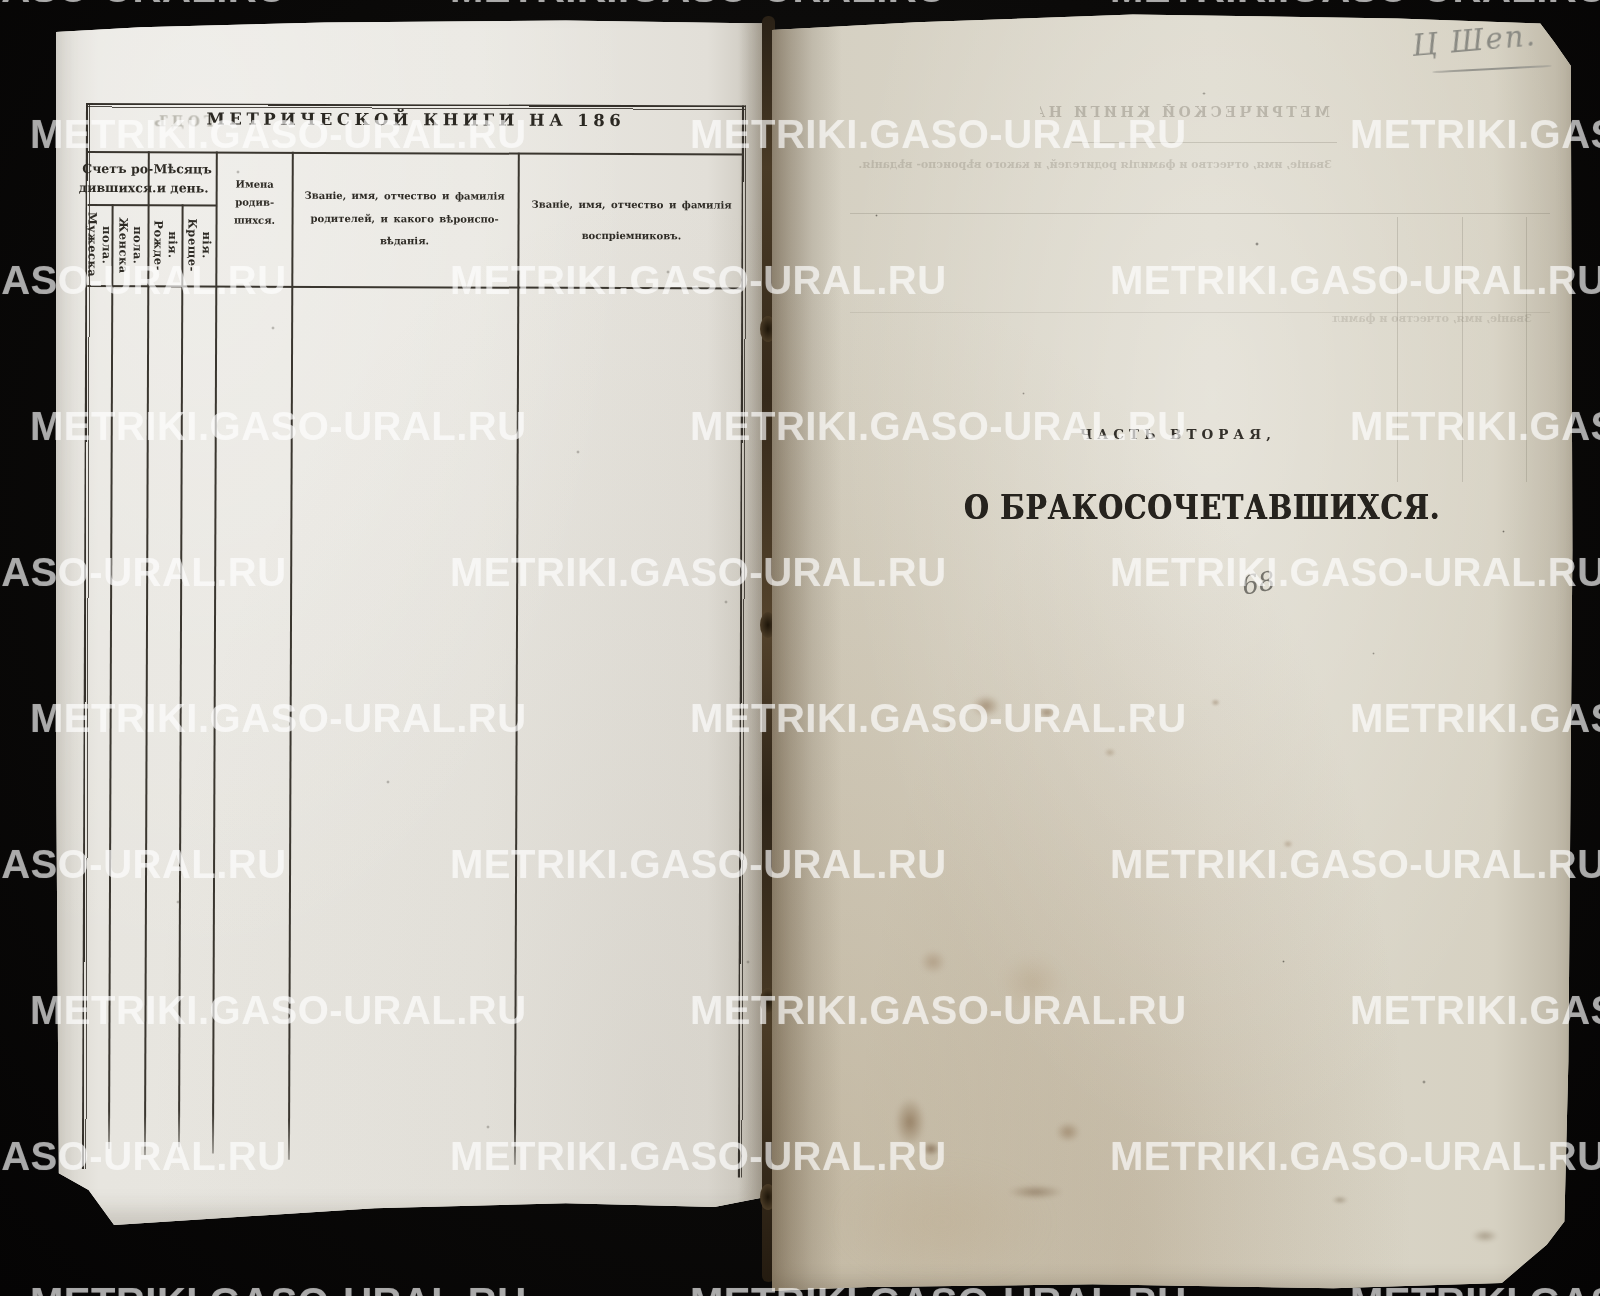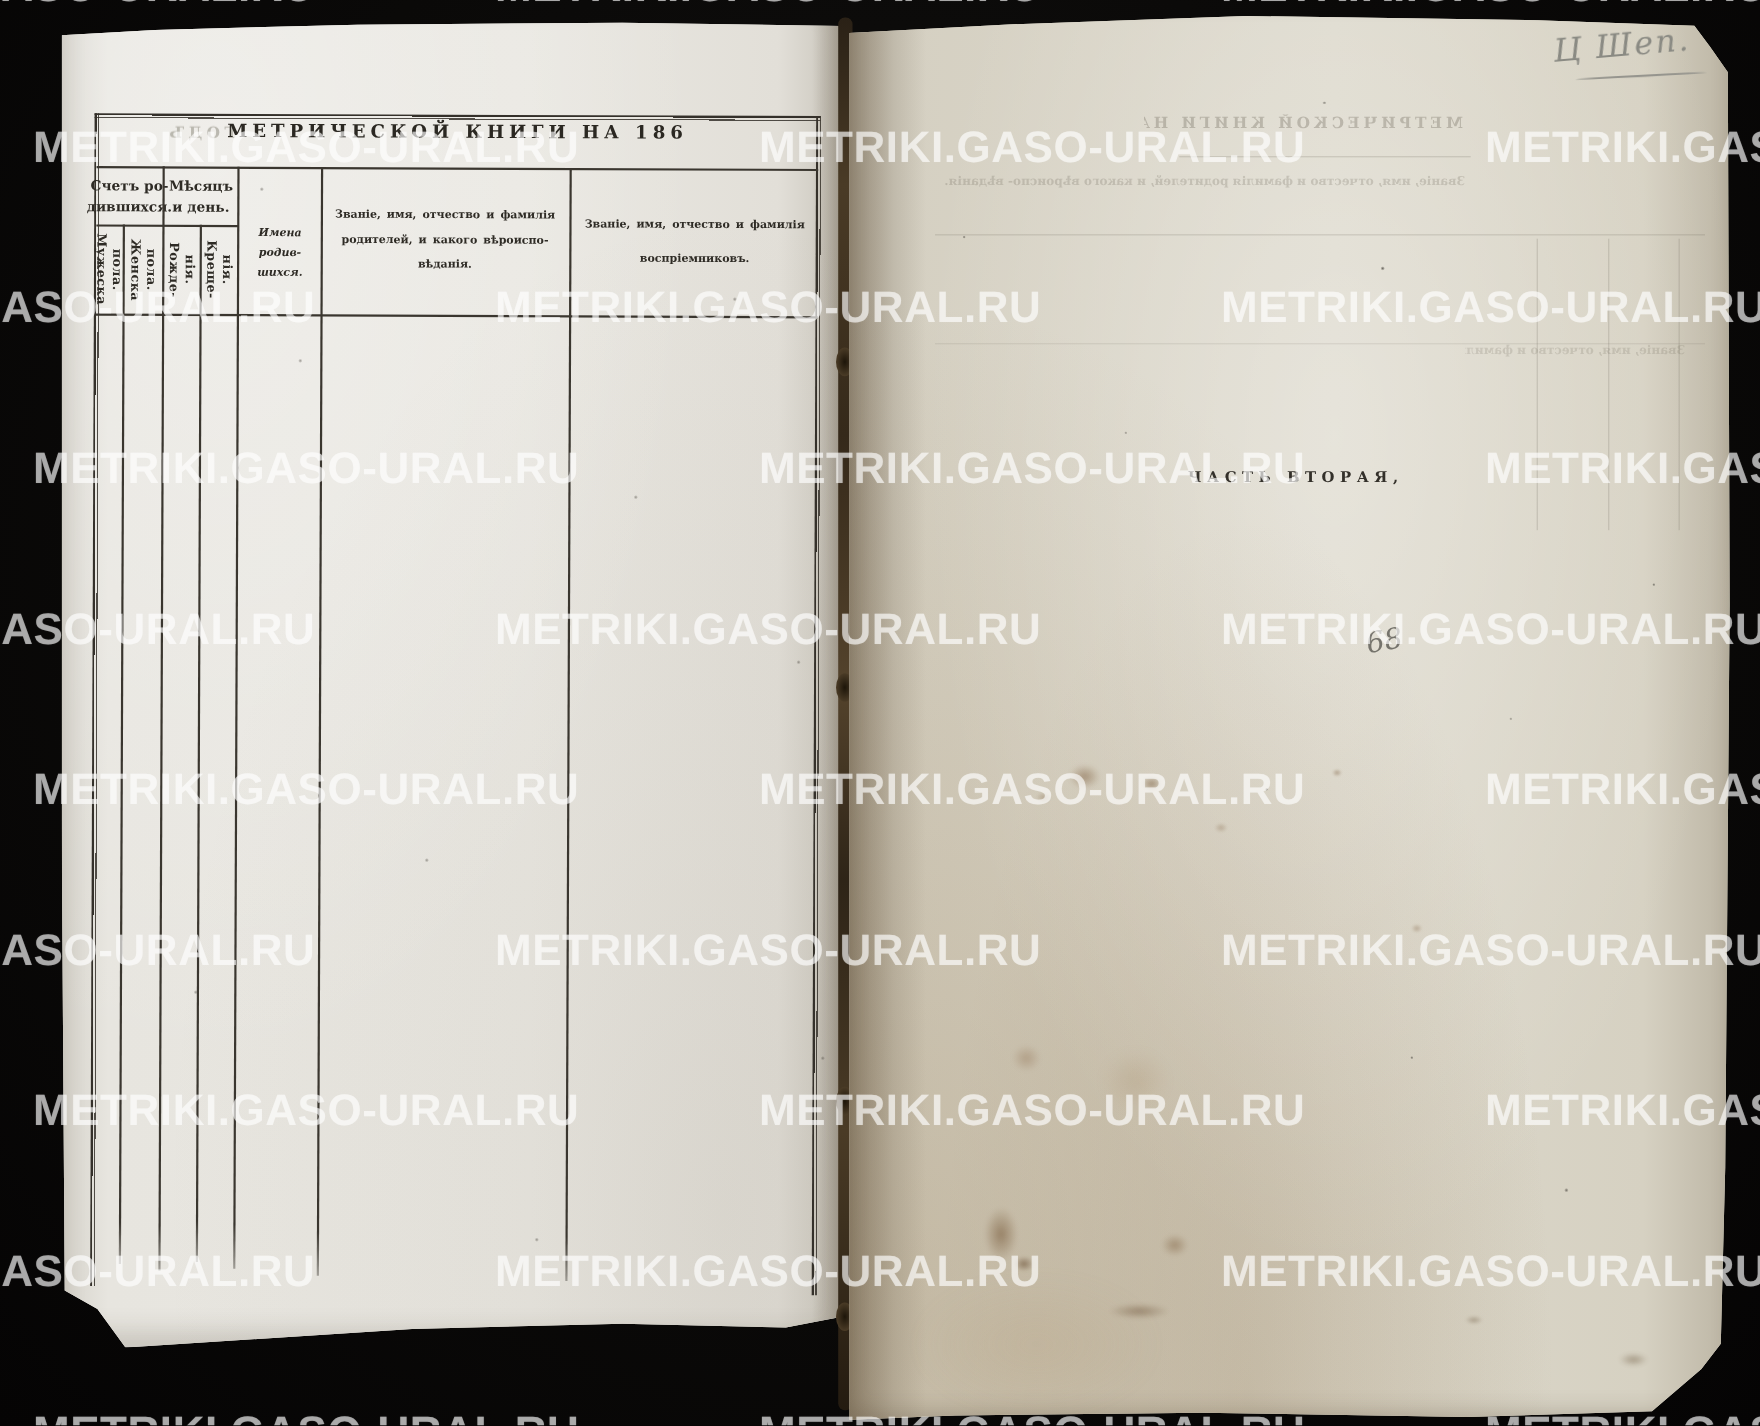--- a/index.html
+++ b/index.html
@@ -93,21 +93,21 @@
 
       <div class="cell vert preline" style="left:2px;top:102px;width:24px;height:80px;">Мужеска
 пола.</div>
       <div class="cell vert preline" style="left:28px;top:102px;width:34px;height:80px;">Женска
 пола.</div>
       <div class="cell vert preline" style="left:64px;top:102px;width:32px;height:80px;">Рожде-
 нія.</div>
       <div class="cell vert preline" style="left:98px;top:102px;width:32px;height:80px;">Креще-
 нія.</div>
 
-      <div class="cell bigh preline" style="left:132px;top:60px;width:74px;height:134px;line-height:1.8;font-style:italic;">Имена
+      <div class="cell bigh preline" style="left:132px;top:32px;width:74px;height:134px;line-height:1.8;">Имена
 родив-
 шихся.</div>
       <div class="cell bigh preline" style="left:208px;top:48px;width:222px;height:134px;line-height:2.25;word-spacing:2px;">Званіе, имя, отчество и фамилія
 родителей, и какого вѣроиспо-
 вѣданія.</div>
       <div class="cell bigh preline" style="left:434px;top:48px;width:224px;height:134px;line-height:3.1;word-spacing:2px;">Званіе, имя, отчество и фамилія
 воспріемниковъ.</div>
     <div class="vline" style="left: 26px; top: 101px; height: 945px;"></div>
         <div class="vline" style="left: 62px; top: 48px; height: 1004px;"></div>
         <div class="vline" style="left: 96px; top: 101px; height: 943px;"></div>
@@ -147,20 +147,21 @@
     <div class="bleed-line" style="left:78px;top:201px;width:700px;height:1px;"></div>
     <div class="bleed-line" style="left:78px;top:300px;width:700px;height:1px;opacity:.6;"></div>
     <div class="bleed-line" style="left:625px;top:205px;width:1px;height:265px;"></div>
     <div class="bleed-line" style="left:690px;top:205px;width:1px;height:265px;"></div>
     <div class="bleed-line" style="left:754px;top:205px;width:1px;height:265px;"></div>
 
     <div id="pencil-note">Ц Шеп.</div>
     <div id="pencil-underline"></div>
 
     <div id="part-heading">ЧАСТЬ ВТОРАЯ,</div>
+    <div id="section-title"><span>О БРАКОСОЧЕТАВШИХСЯ.</span></div>
     <div id="pencil-number">68</div>
   <div class="stain" style="left: 200px; top: 683px; width: 28px; height: 22px; background: radial-gradient(rgb(122, 90, 56), rgba(0, 0, 0, 0) 72%); opacity: 0.5; filter: blur(2px);"></div>
       <div class="stain" style="left: 266px; top: 694px; width: 18px; height: 13px; background: radial-gradient(rgb(107, 74, 40), rgba(0, 0, 0, 0) 72%); opacity: 0.45; filter: blur(1.5px);"></div>
       <div class="stain" style="left: 439px; top: 687px; width: 9px; height: 7px; background: radial-gradient(rgb(107, 74, 40), rgba(0, 0, 0, 0) 72%); opacity: 0.4; filter: blur(1px);"></div>
       <div class="stain" style="left: 148px; top: 938px; width: 26px; height: 24px; background: radial-gradient(rgb(138, 104, 72), rgba(0, 0, 0, 0) 72%); opacity: 0.35; filter: blur(2px);"></div>
       <div class="stain" style="left: 230px; top: 943px; width: 60px; height: 55px; background: radial-gradient(rgb(160, 128, 88), rgba(0, 0, 0, 0) 72%); opacity: 0.22; filter: blur(6px);"></div>
       <div class="stain" style="left: 123px; top: 1086px; width: 30px; height: 48px; background: radial-gradient(rgb(107, 74, 40), rgba(0, 0, 0, 0) 72%); opacity: 0.5; filter: blur(2px);"></div>
       <div class="stain" style="left: 284px; top: 1110px; width: 24px; height: 20px; background: radial-gradient(rgb(122, 90, 56), rgba(0, 0, 0, 0) 72%); opacity: 0.45; filter: blur(2px);"></div>
       <div class="stain" style="left: 511px; top: 828px; width: 10px; height: 8px; background: radial-gradient(rgb(122, 90, 56), rgba(0, 0, 0, 0) 72%); opacity: 0.35; filter: blur(1px);"></div>
       <div class="stain" style="left: 150px; top: 1130px; width: 18px; height: 14px; background: radial-gradient(rgb(90, 60, 32), rgba(0, 0, 0, 0) 72%); opacity: 0.5; filter: blur(1.5px);"></div>

